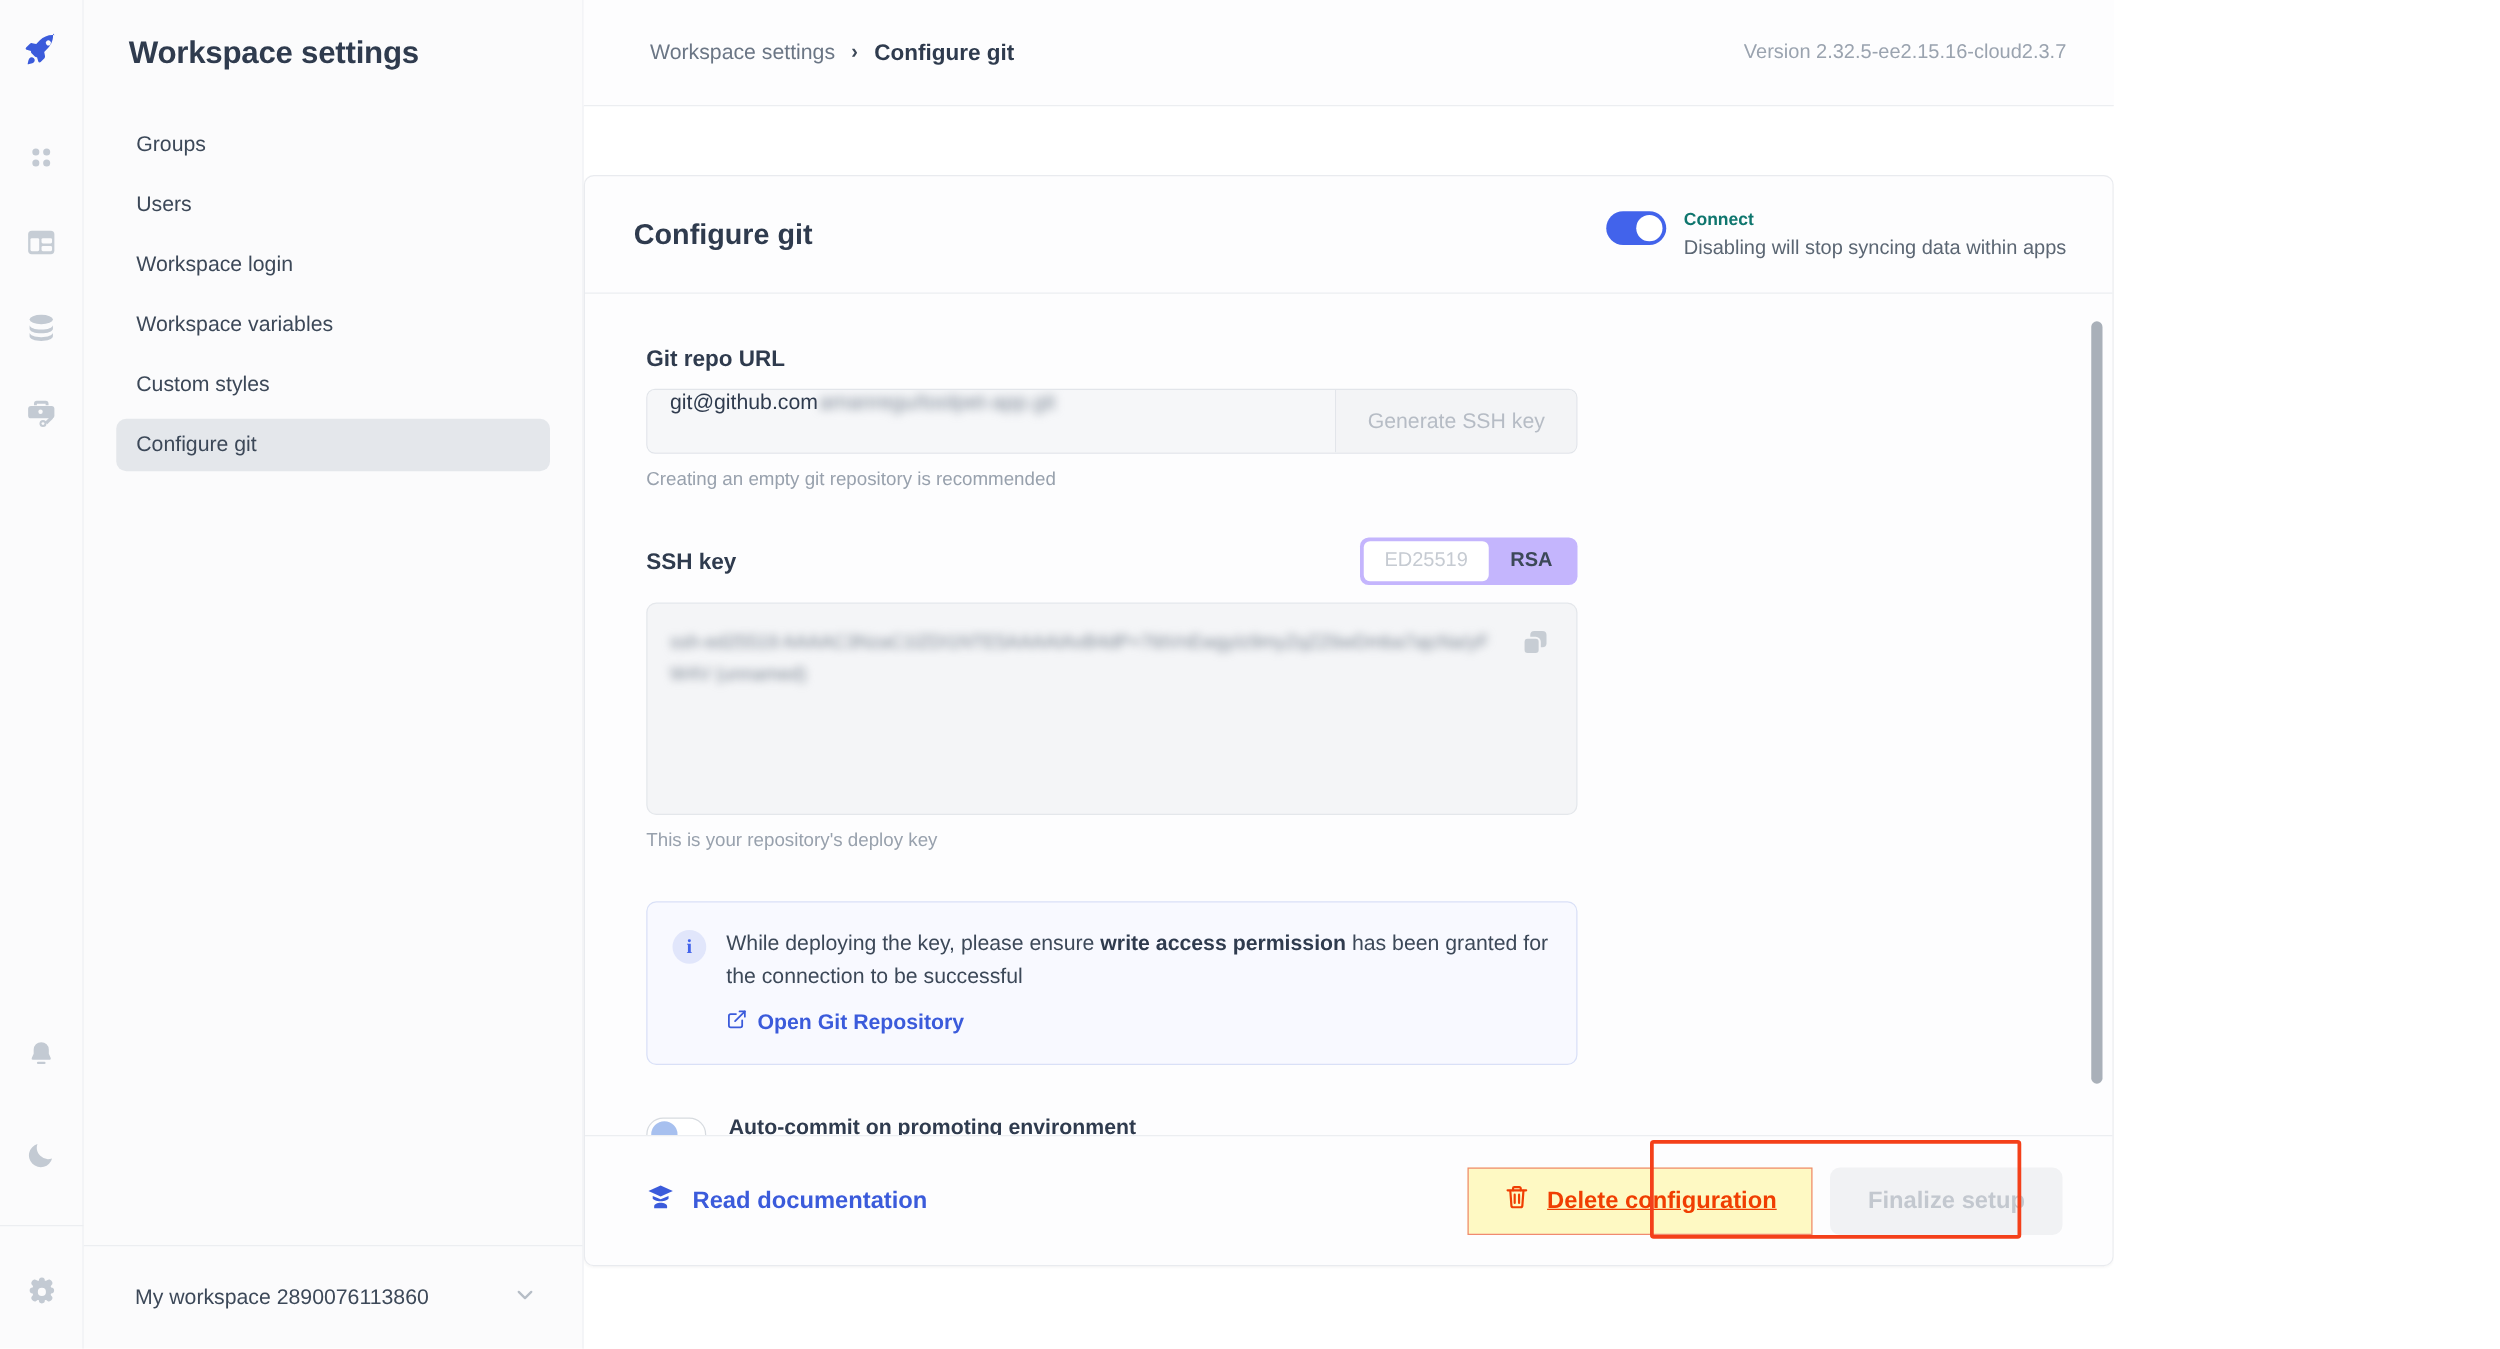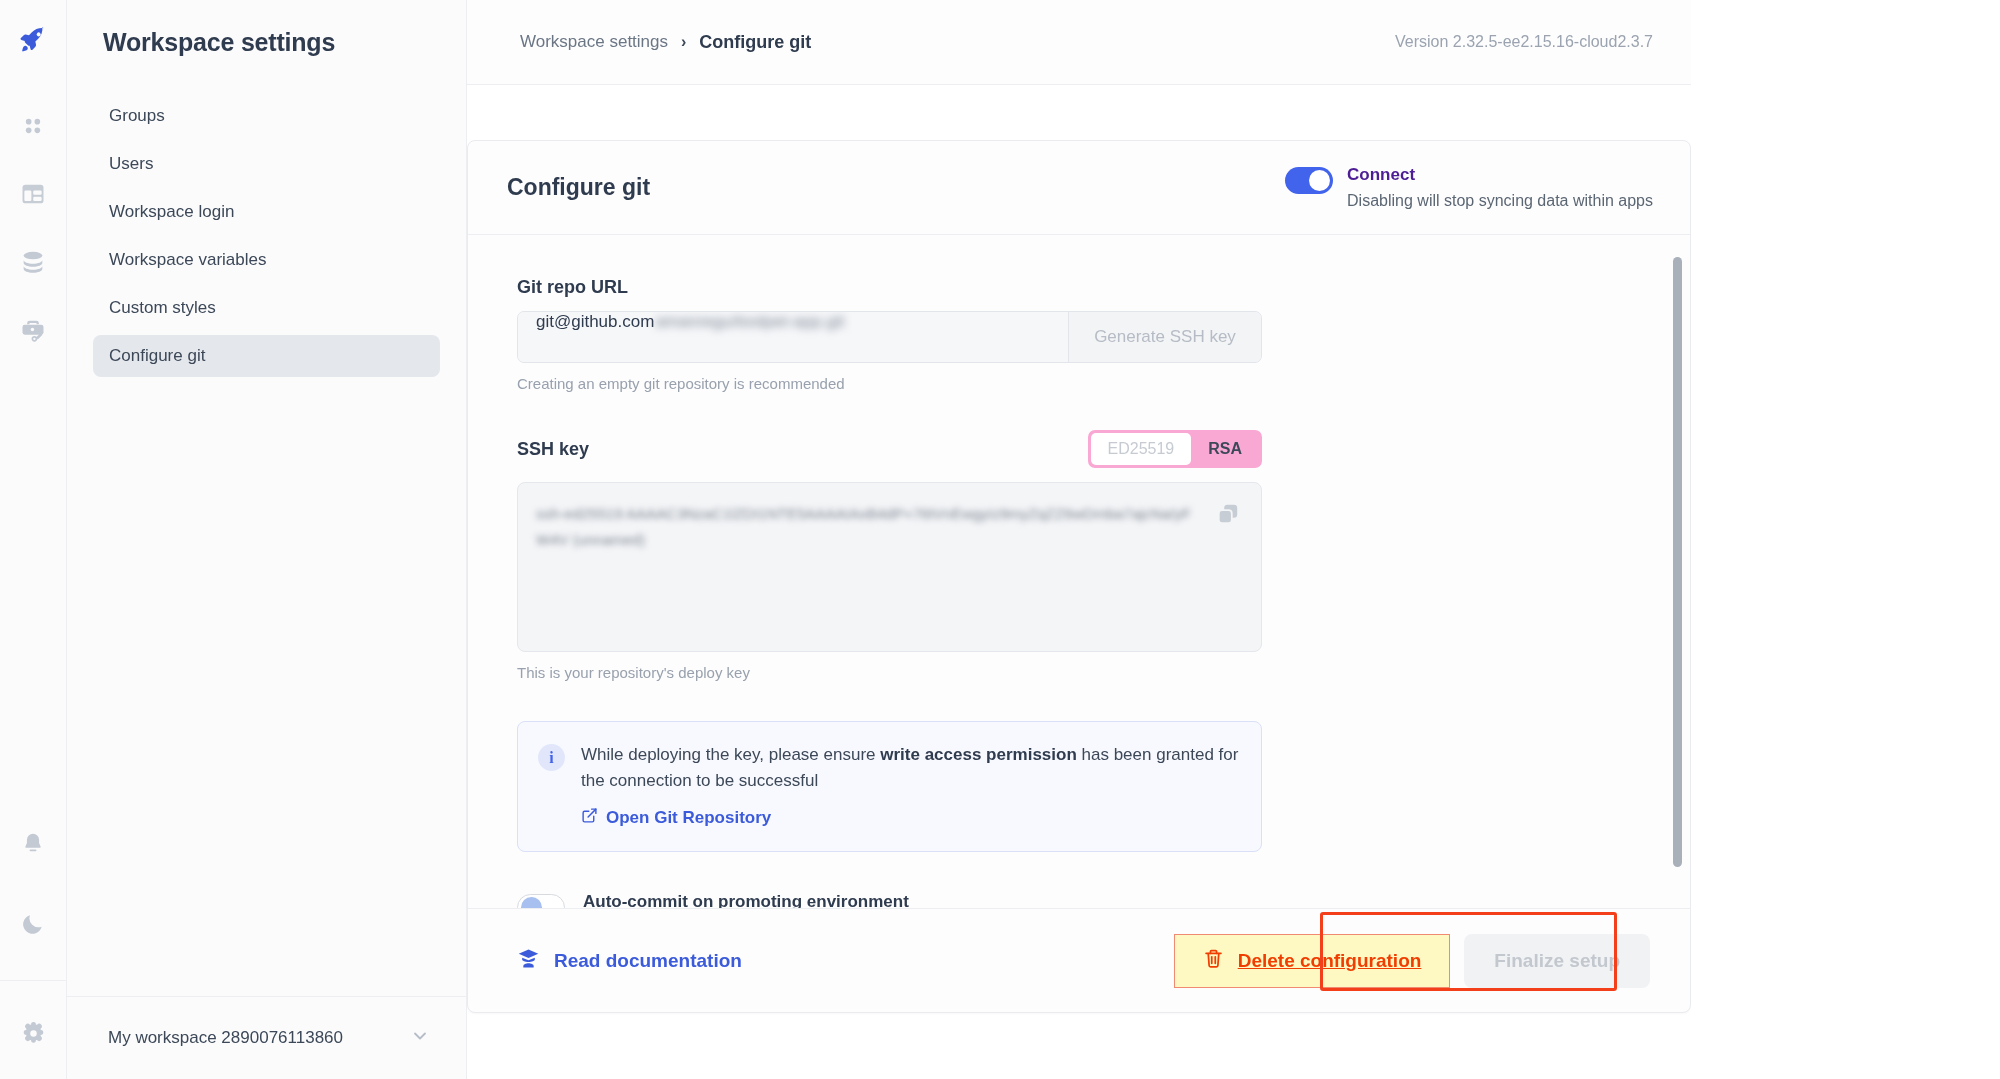--- a/index.html
+++ b/index.html
@@ -149,21 +149,21 @@
     width: 48px; height: 27px; border-radius: 14px;
     background: #4263eb; position: relative; cursor: pointer;
     flex: 0 0 48px; margin-top: 2px;
   }
   .toggle .knob {
     position: absolute; top: 3px; right: 3px;
     width: 21px; height: 21px; border-radius: 50%; background: #fff;
   }
   .toggle.off { background: #ffffff; border: 1px solid #d7dbe0; }
   .toggle.off .knob { left: 3px; right: auto; background: #a7c0ef; top: 2px; }
-  .connect-label { font-size: 17px; font-weight: 700; color: #4c1d95; line-height: 1.2; }
+  .connect-label { font-size: 14px; font-weight: 700; color: #0f766e; line-height: 1.2; }
   .connect-sub { font-size: 16px; color: #5b6673; margin-top: 6px; }
 
   .card-body {
     flex: 1 1 auto;
     position: relative;
     overflow: hidden;
     padding: 42px 49px 0 49px;
   }
   .scrollbar-track {
     position: absolute; top: 12px; right: 8px; width: 9px; bottom: 8px;
@@ -206,21 +206,21 @@
     background: #f3f4f6;
     cursor: default;
   }
   .hint { font-size: 15px; color: #98a1ad; margin-top: 12px; }
 
   .ssh-head {
     display: flex; align-items: center; justify-content: space-between;
     width: 745px; margin-top: 38px; margin-bottom: 14px;
   }
   .seg {
-    display: flex; background: #f9a8d4; border-radius: 7px; padding: 3px; height: 38px;
+    display: flex; background: #c4b5fd; border-radius: 7px; padding: 3px; height: 38px;
   }
   .seg-item {
     display: flex; align-items: center; justify-content: center;
     padding: 0 17px; font-size: 16px; border-radius: 5px; cursor: pointer;
     color: #3c4858; font-weight: 600;
   }
   .seg-item.selected { background: #ffffff; color: #c6cbd2; font-weight: 400; }
 
   .ssh-box {
     width: 745px; height: 170px;

